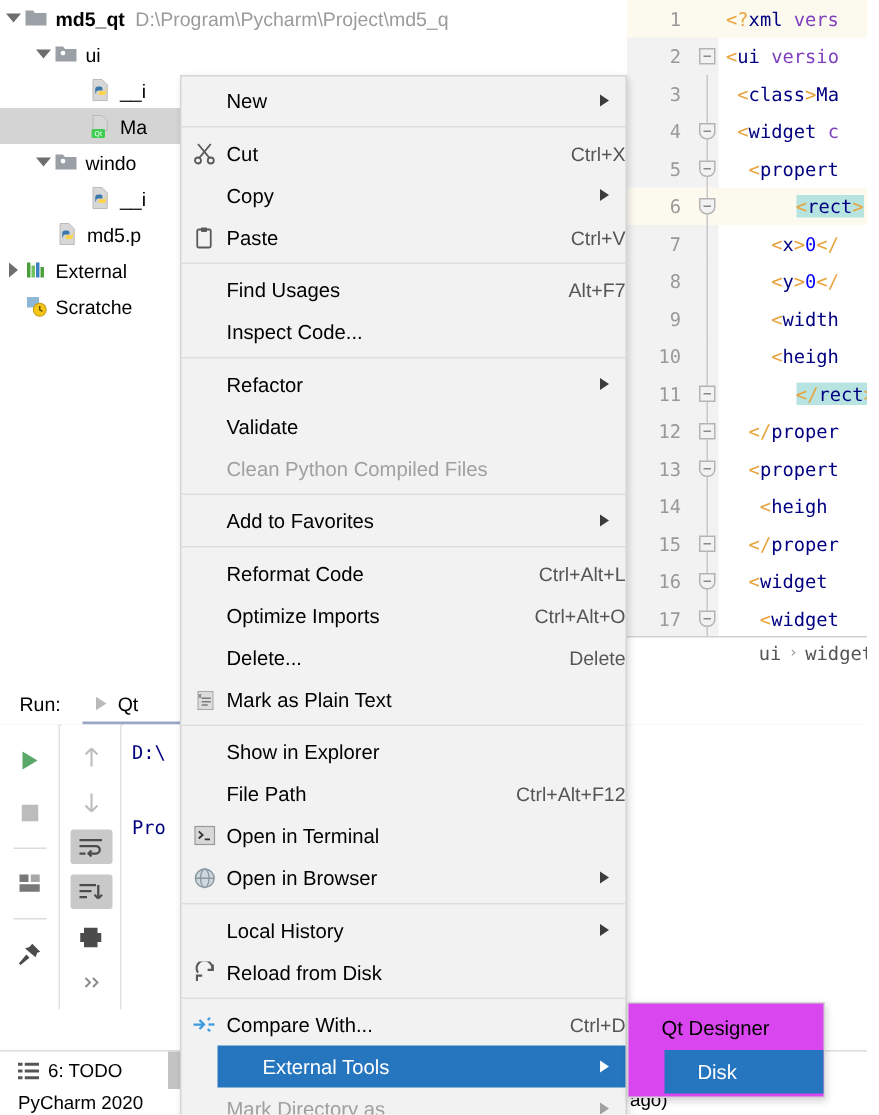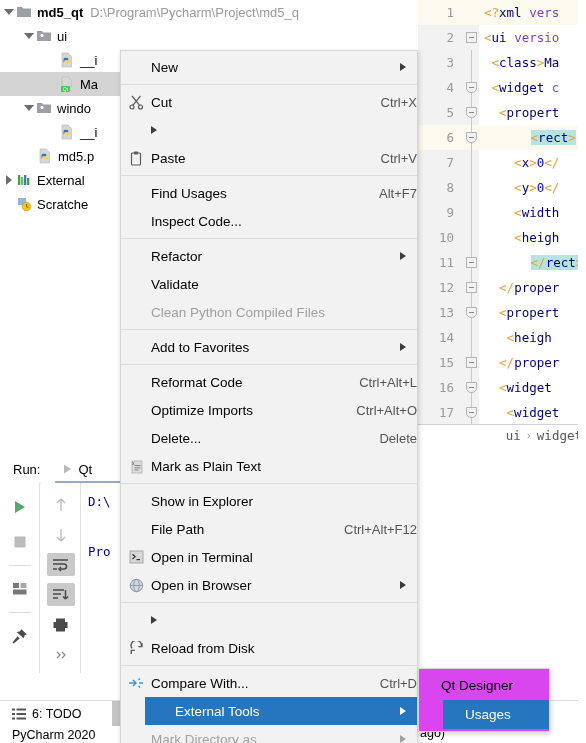--- a/index.html
+++ b/index.html
@@ -489,20 +489,21 @@
           <circle cx="11.5" cy="12" r="2" stroke="#5a5a5a" stroke-width="1.2" fill="none"></circle>
           <path d="M3.6 10.6L11.5 1M10.9 10.6L3 1" stroke="#5a5a5a" stroke-width="1.2" fill="none"></path>
         </svg>
       </span>
       <span class="mi-label">Cut</span>
       <span class="mi-accel">Ctrl+X</span>
     </div>
 
     <div class="mi">
       <span class="mi-ico"></span>
+      <span class="mi-label">Copy</span>
       <span class="mi-arrow"></span>
     </div>
 
     <div class="mi">
       <span class="mi-ico">
         <svg width="14" height="15" viewBox="0 0 14 15">
           <rect x="2.5" y="2" width="9" height="12" rx="1" stroke="#5a5a5a" stroke-width="1.2" fill="none"></rect>
           <rect x="5" y="0.6" width="4" height="3" rx="0.6" fill="#5a5a5a"></rect>
         </svg>
       </span>
@@ -607,20 +608,21 @@
           <path d="M1.4 7.5h12.2" stroke="#8a98a2" stroke-width="0.9"></path>
         </svg>
       </span>
       <span class="mi-label">Open in Browser</span>
       <span class="mi-arrow"></span>
     </div>
     <div class="mi-sep"></div>
 
     <div class="mi">
       <span class="mi-ico"></span>
+      <span class="mi-label">Local History</span>
       <span class="mi-arrow"></span>
     </div>
 
     <div class="mi">
       <span class="mi-ico">
         <svg width="15" height="15" viewBox="0 0 15 15">
           <path d="M12.4 5.5A5.2 5.2 0 103 7.4" stroke="#5a5a5a" stroke-width="1.4" fill="none"></path>
           <path d="M12.9 2v3.6H9.4" stroke="#5a5a5a" stroke-width="1.4" fill="none"></path>
           <path d="M2.3 13V9.4h3.5" stroke="#5a5a5a" stroke-width="1.4" fill="none"></path>
         </svg>
@@ -652,17 +654,17 @@
       <span class="mi-label">Mark Directory as</span>
       <span class="mi-arrow" style="border-left-color:#a0a0a0;"></span>
     </div>
   </div>
 
   <div class="submenu">
     <div class="mi">
       <span class="mi-label">Qt Designer</span>
     </div>
     <div class="mi sel">
-      <span class="mi-label">Usages</span>
+      <span class="mi-label">Disk</span>
     </div>
   </div>
 
 </div>
 
 </body></html>

